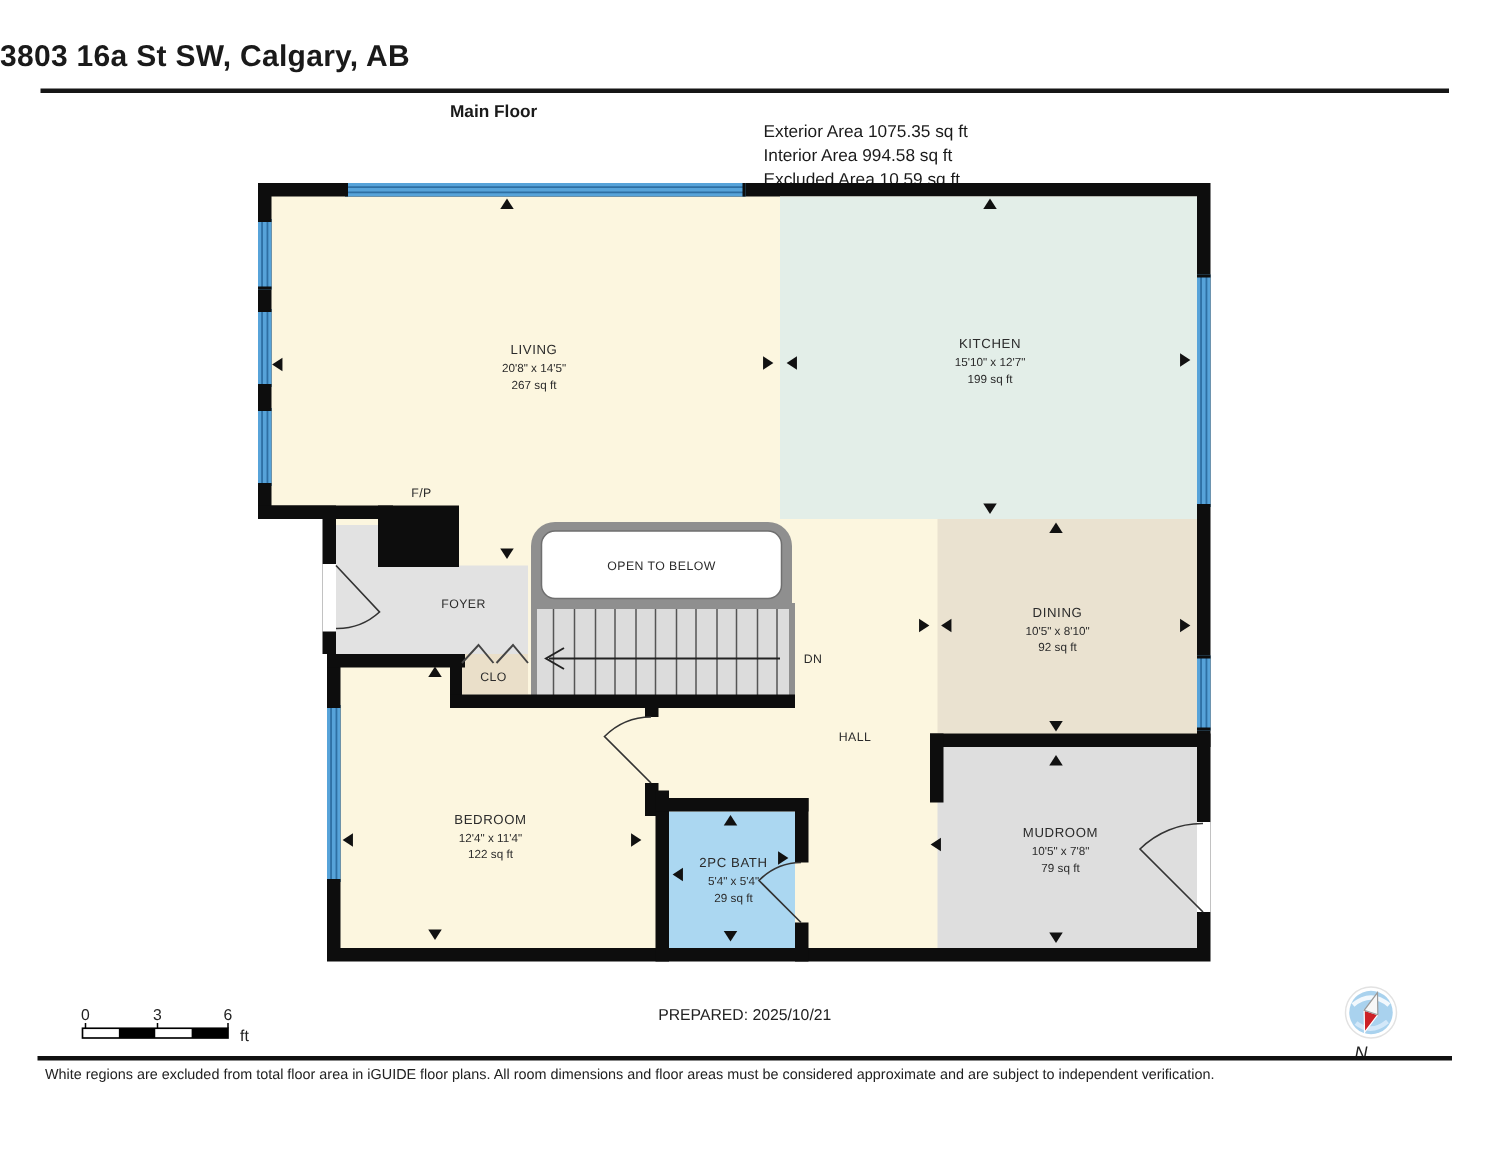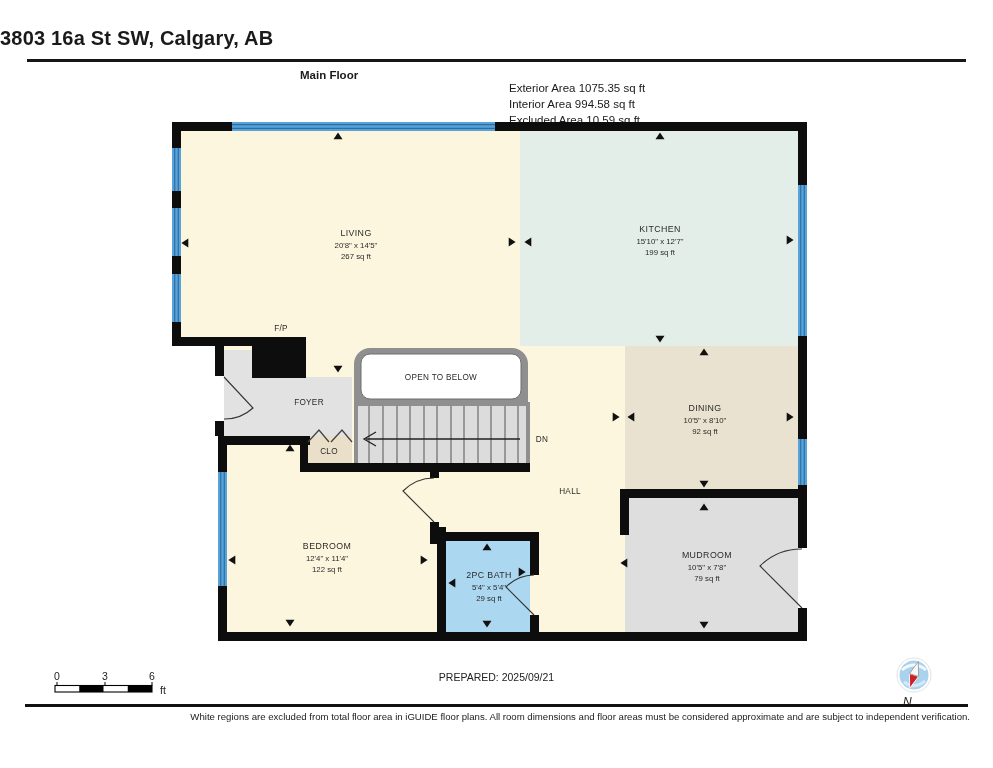--- a/index.html
+++ b/index.html
@@ -7,21 +7,21 @@
     width:993px;height:768px;position:relative;background:#ffffff;
     font-family:"Liberation Sans", sans-serif;color:#1a1a1a;overflow:hidden;
   }
   .abs{position:absolute;}
   #title{top:27px;left:0;width:993px;text-align:left;font-size:20px;font-weight:bold;letter-spacing:.2px;}
   #title-rule{top:59px;left:27px;width:939px;height:3px;background:#161616;}
   #floor-label{top:69px;left:300px;width:196px;font-size:11.5px;font-weight:bold;}
   #area-block{top:69px;left:509px;font-size:11.5px;line-height:15.8px;margin-top:12px;}
   #prepared{top:671px;left:0;width:993px;text-align:center;font-size:10.5px;color:#222;}
   #footer-rule{top:704px;left:25px;width:943px;height:3px;background:#111;}
-  #disclaimer{top:711px;left:30px;width:940px;font-size:9.6px;color:#222;text-align:right;}
+  #disclaimer{top:711px;left:30px;width:940px;font-size:9.6px;color:#222;}
   svg text{font-family:"Liberation Sans", sans-serif;}
   .room-name{font-size:8.8px;fill:#2b2b2b;letter-spacing:.4px;}
   .room-dim{font-size:7.8px;fill:#2b2b2b;}
   .small-label{font-size:8.2px;fill:#2b2b2b;letter-spacing:.3px;}
   .tri{fill:#111;}
 </style>
 </head>
 <body>
 
 <div class="abs" id="title">3803 16a St SW, Calgary, AB</div>
@@ -231,21 +231,21 @@
     <line x1="17" y1="20" x2="17" y2="23.5"></line>
     <line x1="65" y1="20" x2="65" y2="23.5"></line>
     <line x1="112" y1="20" x2="112" y2="23.5"></line>
   </g>
   <rect x="15" y="23.5" width="97" height="6.5" fill="#fff" stroke="#000" stroke-width="1.1"></rect>
   <rect x="39.25" y="23.5" width="24.25" height="6.5" fill="#000"></rect>
   <rect x="87.75" y="23.5" width="24.25" height="6.5" fill="#000"></rect>
   <text x="120" y="32" font-size="10.5" fill="#222">ft</text>
 </svg>
 
-<div class="abs" id="prepared">PREPARED: 2025/09/21</div>
+<div class="abs" id="prepared">PREPARED: 2025/10/21</div>
 
 <svg class="abs" style="left:891px;top:651px" width="48" height="58" viewBox="0 0 48 58">
   <circle cx="23" cy="24" r="17" fill="#ffffff" stroke="#e2e2e2" stroke-width="1"></circle>
   <circle cx="23" cy="24" r="14.5" fill="#A9D2EE"></circle>
   <path d="M11,19 Q23,9 35,19" stroke="#ffffff" stroke-width="3" fill="none" opacity=".85"></path>
   <path d="M13,31 Q23,39 34,30" stroke="#d7eafa" stroke-width="3" fill="none" opacity=".9"></path>
   <g transform="rotate(198 23 24)">
     <polygon points="23,10 18.2,24 27.8,24" fill="#CC2127" stroke="#ffffff" stroke-width="0.8"></polygon>
     <polygon points="23,38 18.2,24 27.8,24" fill="#F7F7F7" stroke="#9a9a9a" stroke-width="0.8"></polygon>
   </g>

